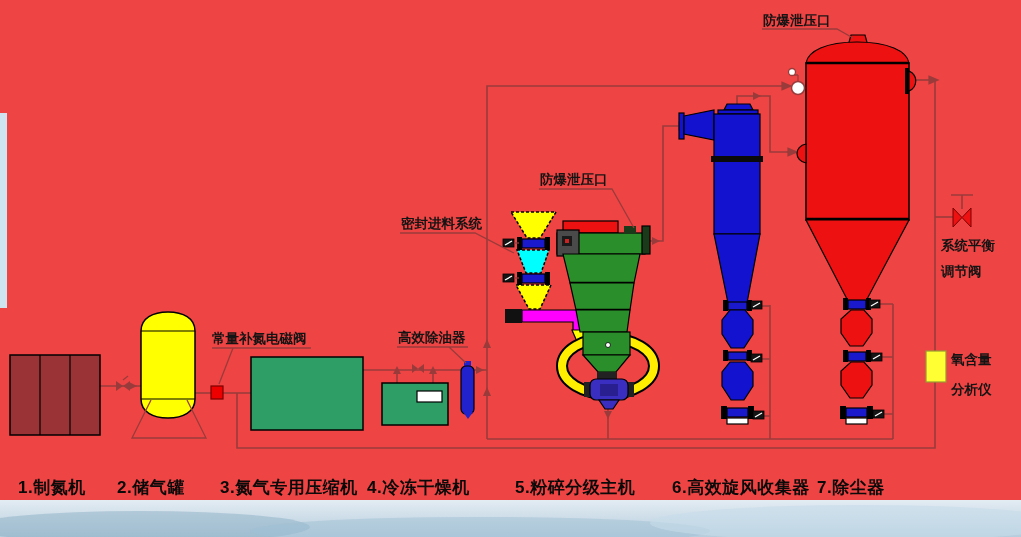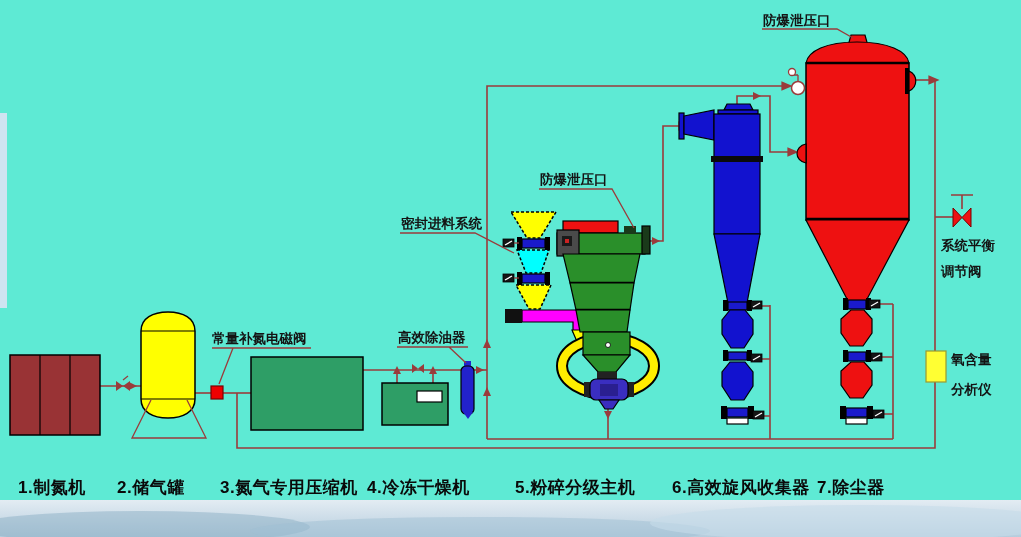--- a/index.html
+++ b/index.html
@@ -1,16 +1,16 @@
 <!DOCTYPE html>
 <html><head>
 <meta charset="utf-8">
 <style>
   html,body{margin:0;padding:0;background:#ffffff;}
-  .stage{position:relative;width:1021px;height:537px;background:#5eead4;overflow:hidden;
+  .stage{position:relative;width:1021px;height:537px;background:#ef4444;overflow:hidden;
          font-family:"Liberation Sans",sans-serif;}
   svg{position:absolute;left:0;top:0;}
   .pipe{stroke:#9a3b3b;stroke-width:1.6;fill:none;}
   .ptr{stroke:#9a3b3b;stroke-width:1.3;fill:none;}
   .arr{fill:#9a3b3b;stroke:none;}
   .bk{stroke:#000;stroke-width:1.5;}
   .bkthin{stroke:#000;stroke-width:1.2;}
   .dsh{stroke:#000;stroke-width:1.5;stroke-dasharray:3 2;}
   .band{stroke:#000;stroke-width:2.6;}
   .ann{font-size:13.5px;font-weight:700;fill:#141414;}

